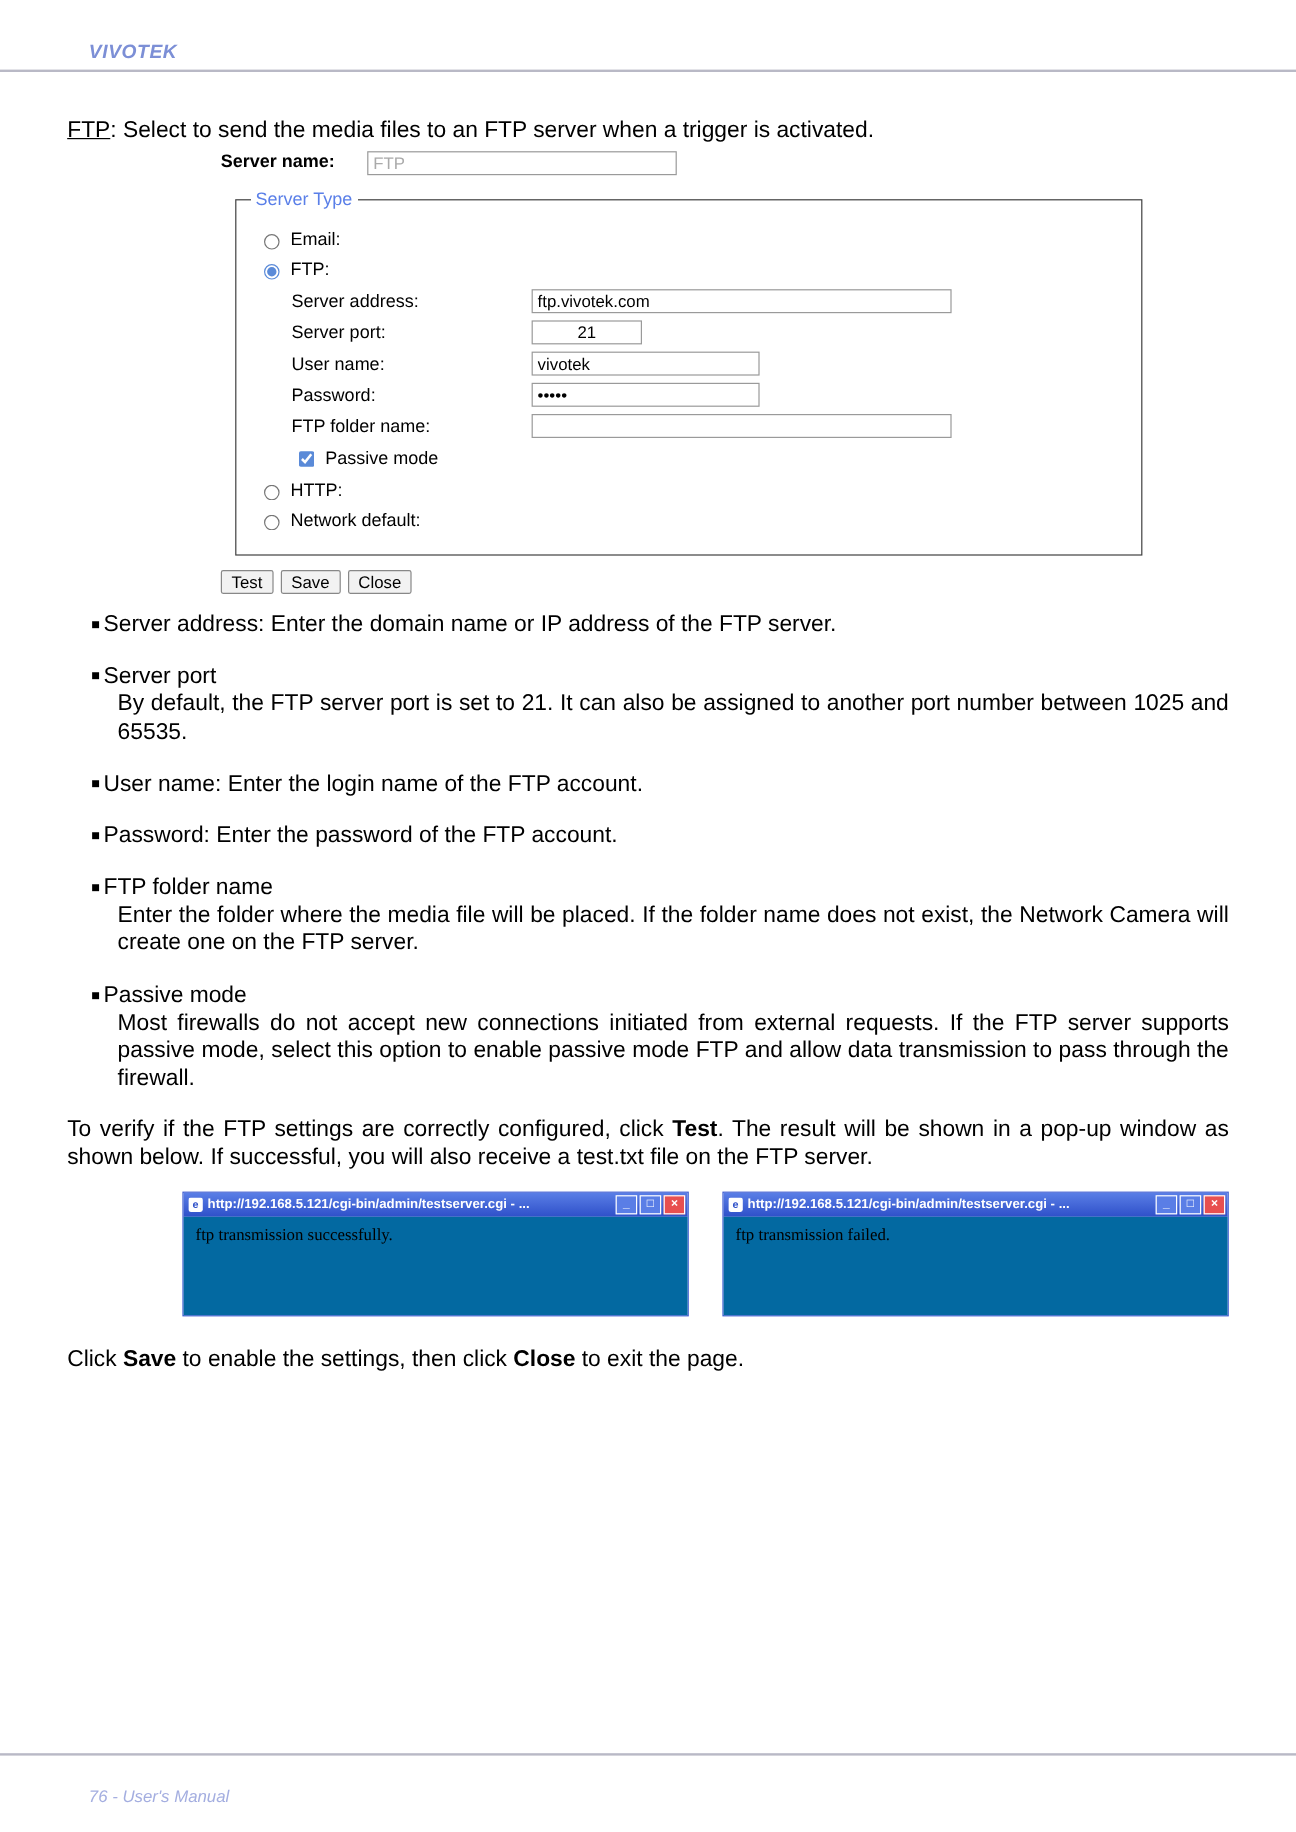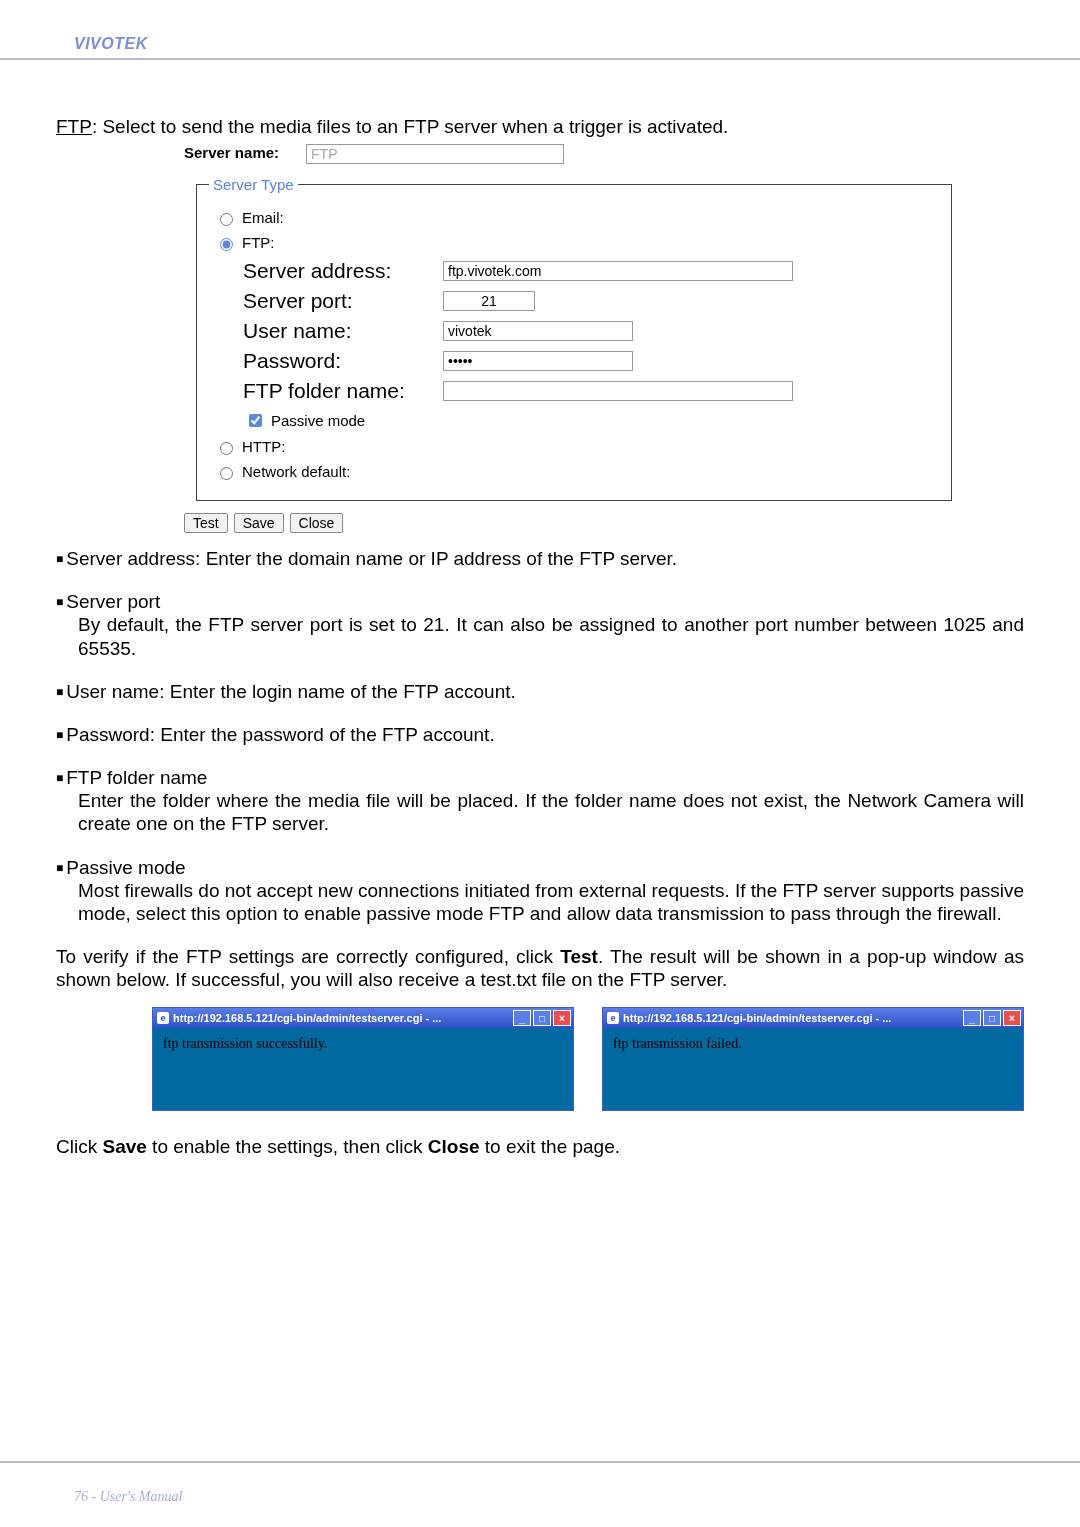--- a/index.html
+++ b/index.html
@@ -24,21 +24,21 @@
     box-sizing: border-box;
   }
   .brand {
     color: #7c8fd6;
     font-size: 16px;
     font-weight: bold;
     font-style: italic;
     letter-spacing: 0.5px;
   }
   .content {
-    padding: 56px 56px 0 56px;
+    padding: 38px 56px 0 56px;
   }
   .intro-line {
     font-size: 19px;
     margin-bottom: 6px;
   }
   .ul-label {
     text-decoration: underline;
   }
 
   
@@ -85,21 +85,21 @@
   .ftp-details {
     margin: 4px 0 6px 34px;
   }
   .fld-row {
     display: flex;
     align-items: center;
     margin: 6px 0;
   }
   .fld-label {
     width: 200px;
-    font-size: 21px;
+    font-size: 15px;
   }
   .fld-input {
     height: 20px;
     border: 1px solid #9a9a9a;
     font-size: 14px;
     padding: 0 4px;
     box-sizing: border-box;
   }
   .w-long { width: 350px; }
   .w-short { width: 92px; text-align: center; }
@@ -121,20 +121,21 @@
     border: 1px solid #888;
     background: #f2f2f2;
     padding: 1px 8px;
     border-radius: 2px;
     cursor: pointer;
   }
 
   
   .bullets {
     margin-top: 14px;
+    margin-left: 20px;
   }
   .bul {
     font-size: 19px;
     line-height: 1.22;
     margin: 0 0 20px 0;
     text-align: justify;
   }
   .sqmark {
     font-size: 12px;
     vertical-align: 2px;
@@ -200,21 +201,20 @@
     font-family: "Times New Roman", serif;
     font-size: 14px;
   }
 
   
   .footer-band {
     position: absolute;
     left: 0; right: 0; bottom: 0;
     height: 64px;
     border-top: 2px solid #b9b9c6;
-    font-family: Liberation Serif, serif;
   }
   .footer-txt {
     color: #a4aee0;
     font-size: 14px;
     font-style: italic;
     padding: 26px 0 0 74px;
   }
 
   input[type=radio], input[type=checkbox] {
     accent-color: #5a8ad8;

